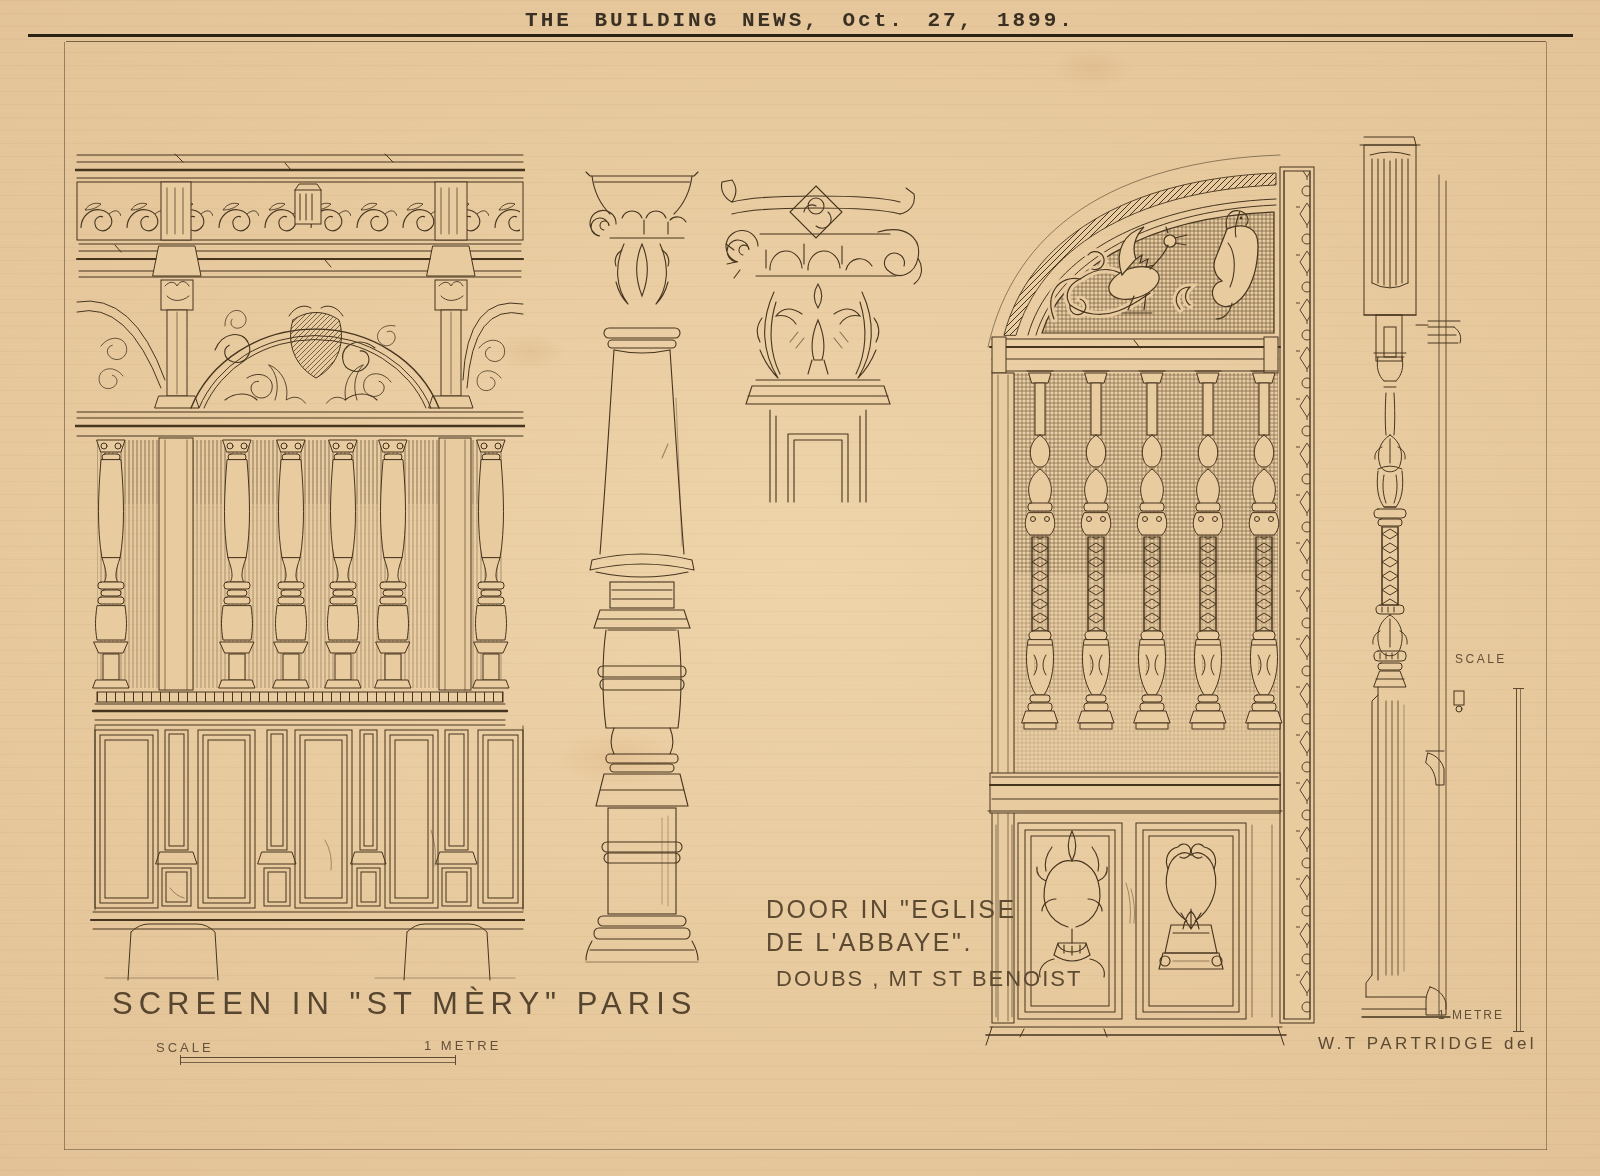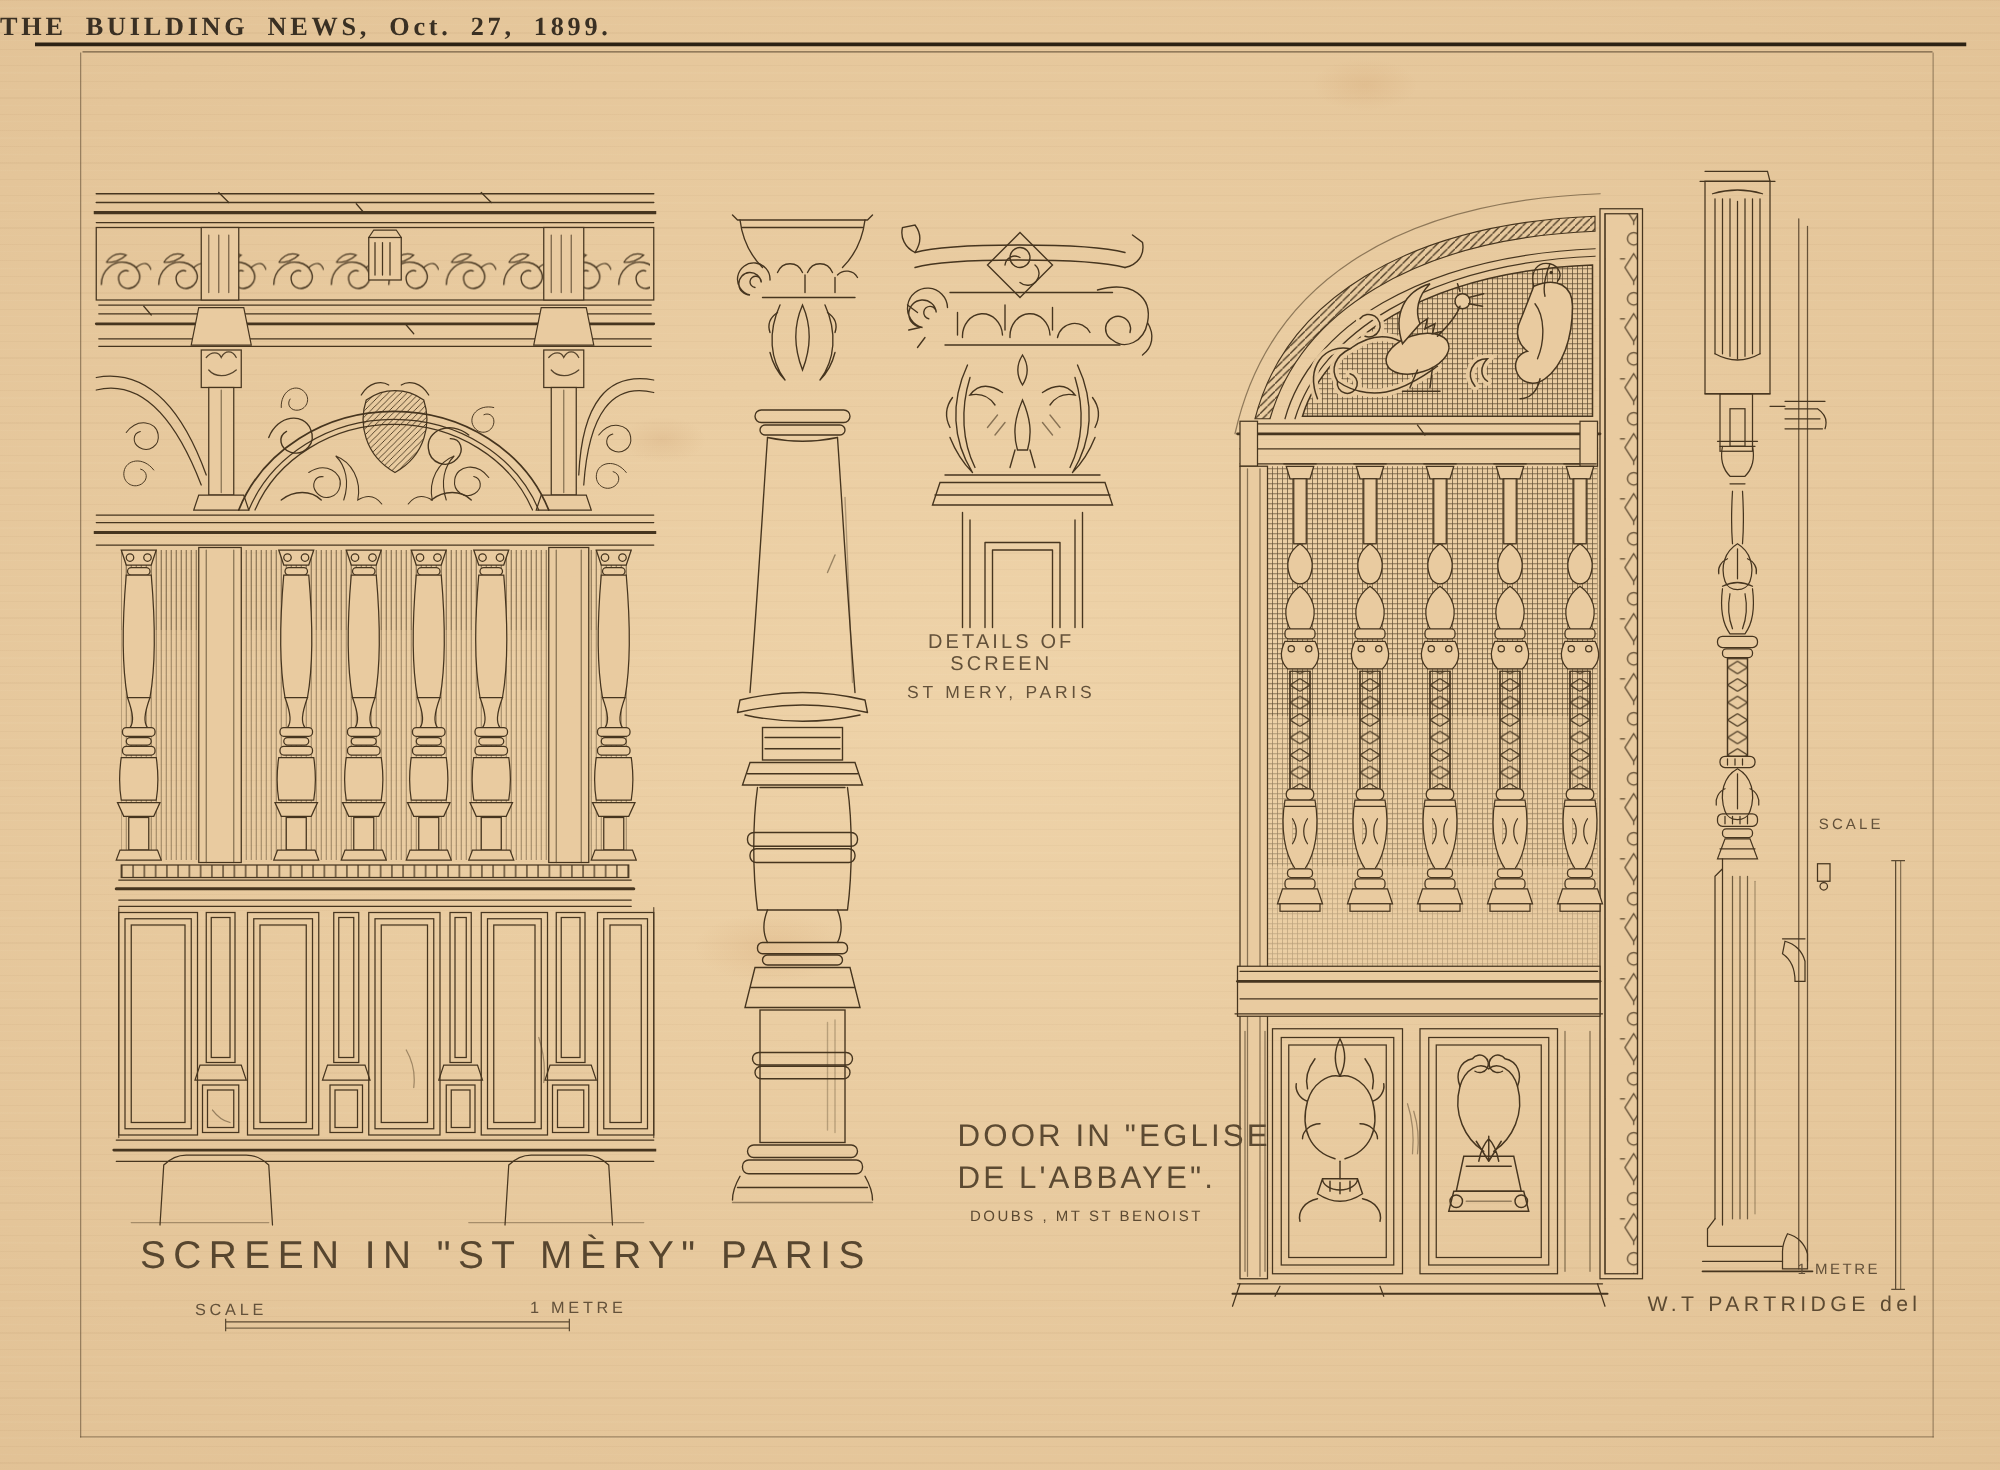--- a/index.html
+++ b/index.html
@@ -9,43 +9,43 @@
       radial-gradient(90px 40px at 618px 758px, rgba(186,120,60,.14), transparent 70%),
       radial-gradient(60px 30px at 1092px 68px, rgba(186,120,60,.12), transparent 70%),
       radial-gradient(50px 26px at 530px 352px, rgba(160,95,45,.10), transparent 70%),
       radial-gradient(1400px 900px at 800px 560px, rgba(255,235,195,.25), rgba(160,110,55,.12)),
       repeating-linear-gradient(180deg, rgba(120,80,40,.05) 0 1px, transparent 1px 6px, rgba(255,243,214,.06) 6px 7px, transparent 7px 13px),
       #e9cba0;
     font-family:"Liberation Sans", sans-serif;
   }
   .abs{position:absolute;}
   .header-title{
-    left:0;right:0;top:9px;
-    font-family:Liberation Serif, serif;
+    left:0;right:0;top:9px;text-align:center;
+    font-family:Liberation Mono, monospace;
     font-size:21px;letter-spacing:3px;word-spacing:7px;color:#3a3023;font-weight:600;
   }
   .rule-heavy{left:28px;top:34px;width:1545px;height:3px;background:#2c2214;}
   .rule-thin{left:66px;top:41px;width:1480px;height:1px;background:rgba(60,45,25,.65);}
   .frame-left{left:64px;top:42px;width:1px;height:1108px;background:rgba(90,70,45,.55);}
   .frame-right{left:1546px;top:42px;width:1px;height:1108px;background:rgba(90,70,45,.5);}
   .frame-bottom{left:64px;top:1149px;width:1483px;height:1px;background:rgba(90,70,45,.5);}
   .hand{color:#63513a;}
   .screen-title{left:112px;top:986px;font-size:31px;letter-spacing:6px;color:#57462f;}
   .scale-label{left:156px;top:1040px;font-size:13px;letter-spacing:3px;}
   .scale-unit{left:424px;top:1038px;font-size:13px;letter-spacing:3px;}
   .scale-bar{left:180px;top:1057px;width:276px;height:4px;border-top:1.4px solid #5d4b33;border-bottom:1px solid rgba(93,75,51,.8);}
   .scale-bar .tick{position:absolute;left:0;top:-3px;width:1px;height:10px;background:#5d4b33;}
   .scale-bar .tick.r{left:auto;right:0;}
   .details-caption{left:706px;top:505px;width:190px;text-align:center;}
   .details-caption .l1{font-size:16px;letter-spacing:2.5px;}
   .details-caption .l2{font-size:14px;letter-spacing:3px;margin-top:4px;}
   .door-caption{left:766px;top:895px;}
   .door-caption .l1,.door-caption .l2{font-size:25px;letter-spacing:2.5px;color:#5c4a32;}
   .door-caption .l2{margin-top:4px;}
-  .door-caption .l3{font-size:12px;letter-spacing:2px;margin-top:9px;margin-left:10px;color:#5c4a32;}
+  .door-caption .l3{font-size:22px;letter-spacing:2px;margin-top:9px;margin-left:10px;color:#5c4a32;}
   .sec-scale-label{left:1455px;top:652px;font-size:12px;letter-spacing:2.5px;}
   .sec-scale-unit{left:1438px;top:1008px;font-size:12px;letter-spacing:2px;}
   .sec-scale-bar{left:1516px;top:688px;width:3px;height:344px;border-left:1px solid #5d4b33;border-right:1px solid rgba(93,75,51,.7);}
   .sec-scale-bar .tick{position:absolute;left:-4px;width:11px;height:1px;background:#5d4b33;}
   .credit{left:1318px;top:1034px;font-size:17px;letter-spacing:3.5px;color:#5c4a32;}
   svg{display:block;}
 </style>
 </head>
 <body>
 
@@ -623,24 +623,20 @@
       <rect x="112" y="556" width="10" height="14"></rect>
       <circle cx="117" cy="574" r="3"></circle>
 
       <path d="M30,840 L24,848 V862 M24,862 H84"></path>
       <path d="M88,852 C96,854 102,860 104,868 L104,880 H84 V866 C84,860 86,856 88,852 Z"></path>
       <path d="M20,874 H84"></path>
       <path d="M20,882 H108" stroke-width="1.4"></path>
     </g>
   </svg>
 
-  <div class="abs details-caption hand">
-    <div class="l1">DETAILS OF SCREEN</div>
-    <div class="l2">ST MERY, PARIS</div>
-  </div>
 
   <div class="abs door-caption hand">
     <div class="l1">DOOR IN "EGLISE</div>
     <div class="l2">DE L'ABBAYE".</div>
     <div class="l3">DOUBS , MT ST BENOIST</div>
   </div>
 
   <div class="abs screen-title hand">SCREEN IN "ST MÈRY" PARIS</div>
 
   <div class="abs scale-label hand">SCALE</div>

